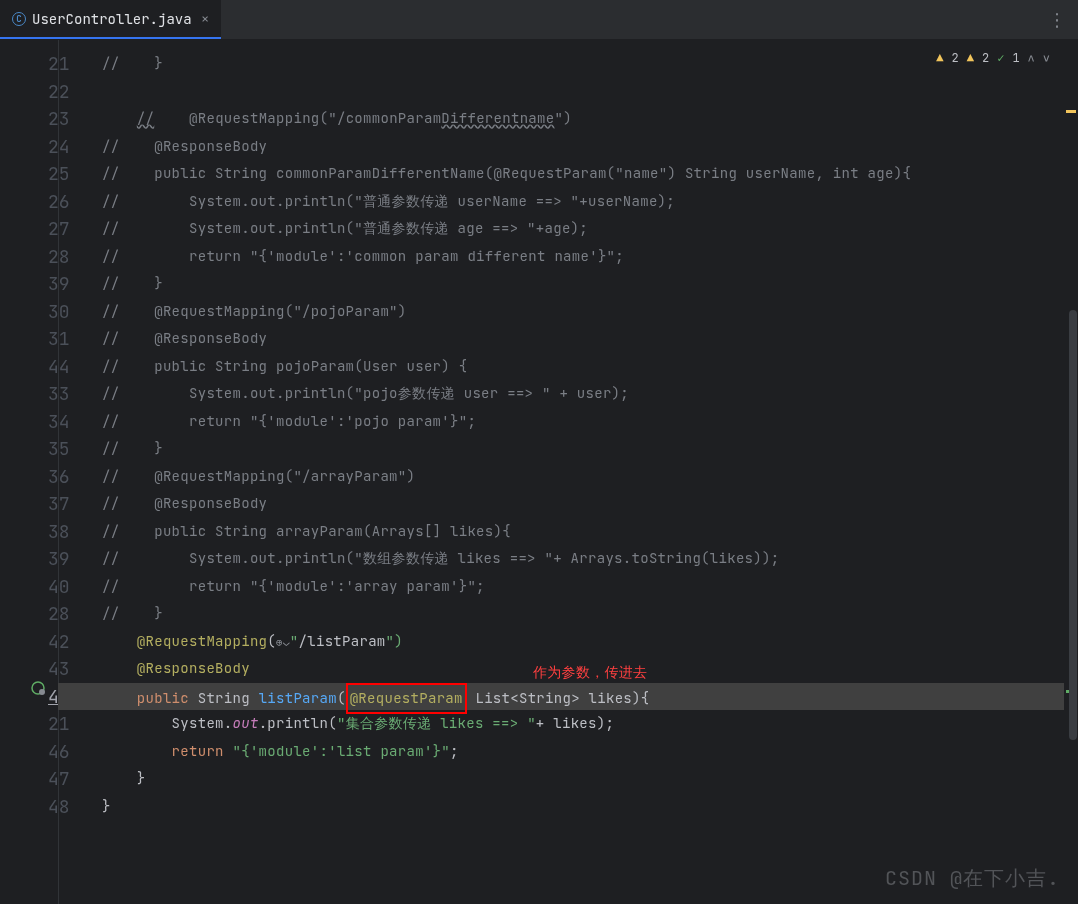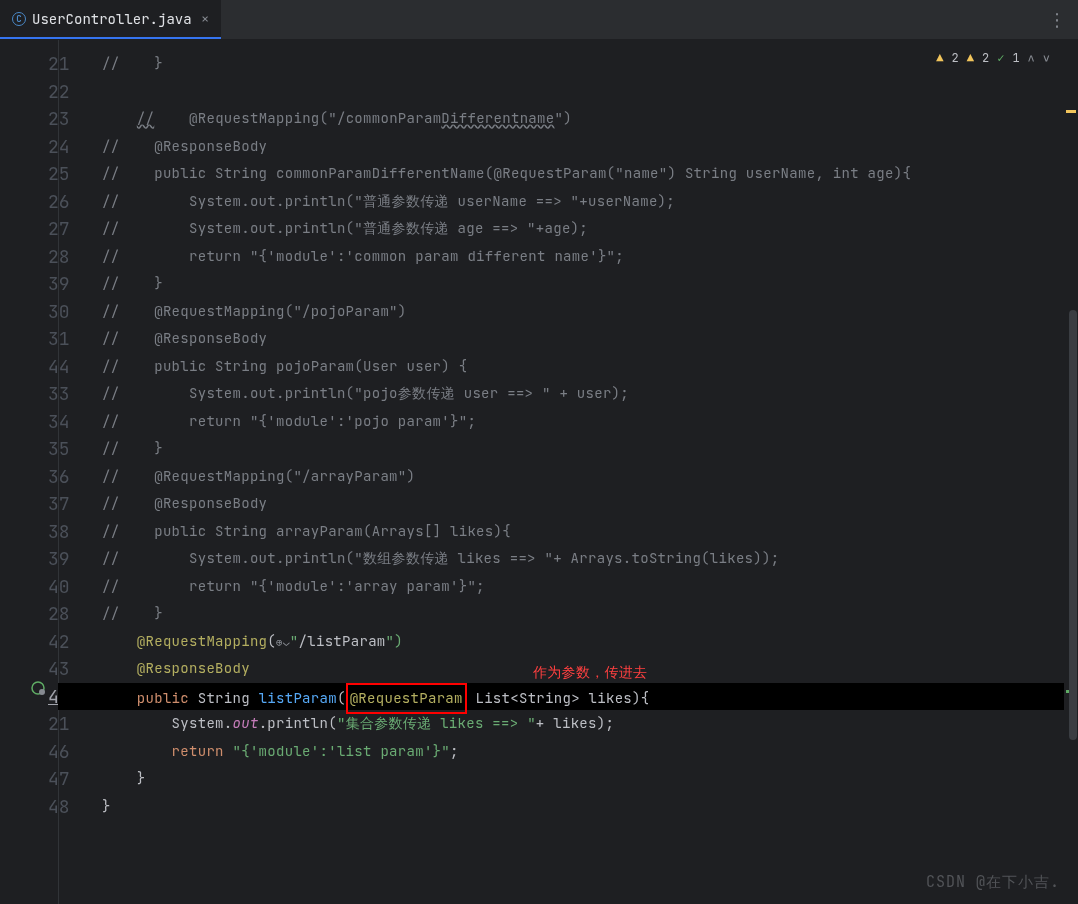--- a/index.html
+++ b/index.html
@@ -83,21 +83,21 @@
 .code-line {
   height: 27.5px;
   line-height: 27.5px;
   padding-left: 44px;
   white-space: pre;
   font-size: 14px;
   letter-spacing: 0.3px;
   position: relative;
 }
 .code-line.highlight {
-  background: #000000;
+  background: #404040;
 }
 .border-left {
   position: absolute;
   left: 0;
   top: 0;
   width: 1px;
   height: 100%;
   background: #313438;
 }
 .comment { color: #7a7e85; }
@@ -152,21 +152,21 @@
   height: 3px;
 }
 .mark-yellow { background: #f2c55c; }
 .mark-green { background: #5fad65; }
 
 .watermark {
   position: absolute;
   bottom: 12px;
   right: 18px;
   color: #525458;
-  font-size: 15px;
+  font-size: 20px;
   letter-spacing: 1px;
 }
 </style>
 </head>
 <body>
 
 <div class="tab-bar">
   <div class="tab">
     <span class="tab-icon">C</span>
     <span>UserController.java</span>

